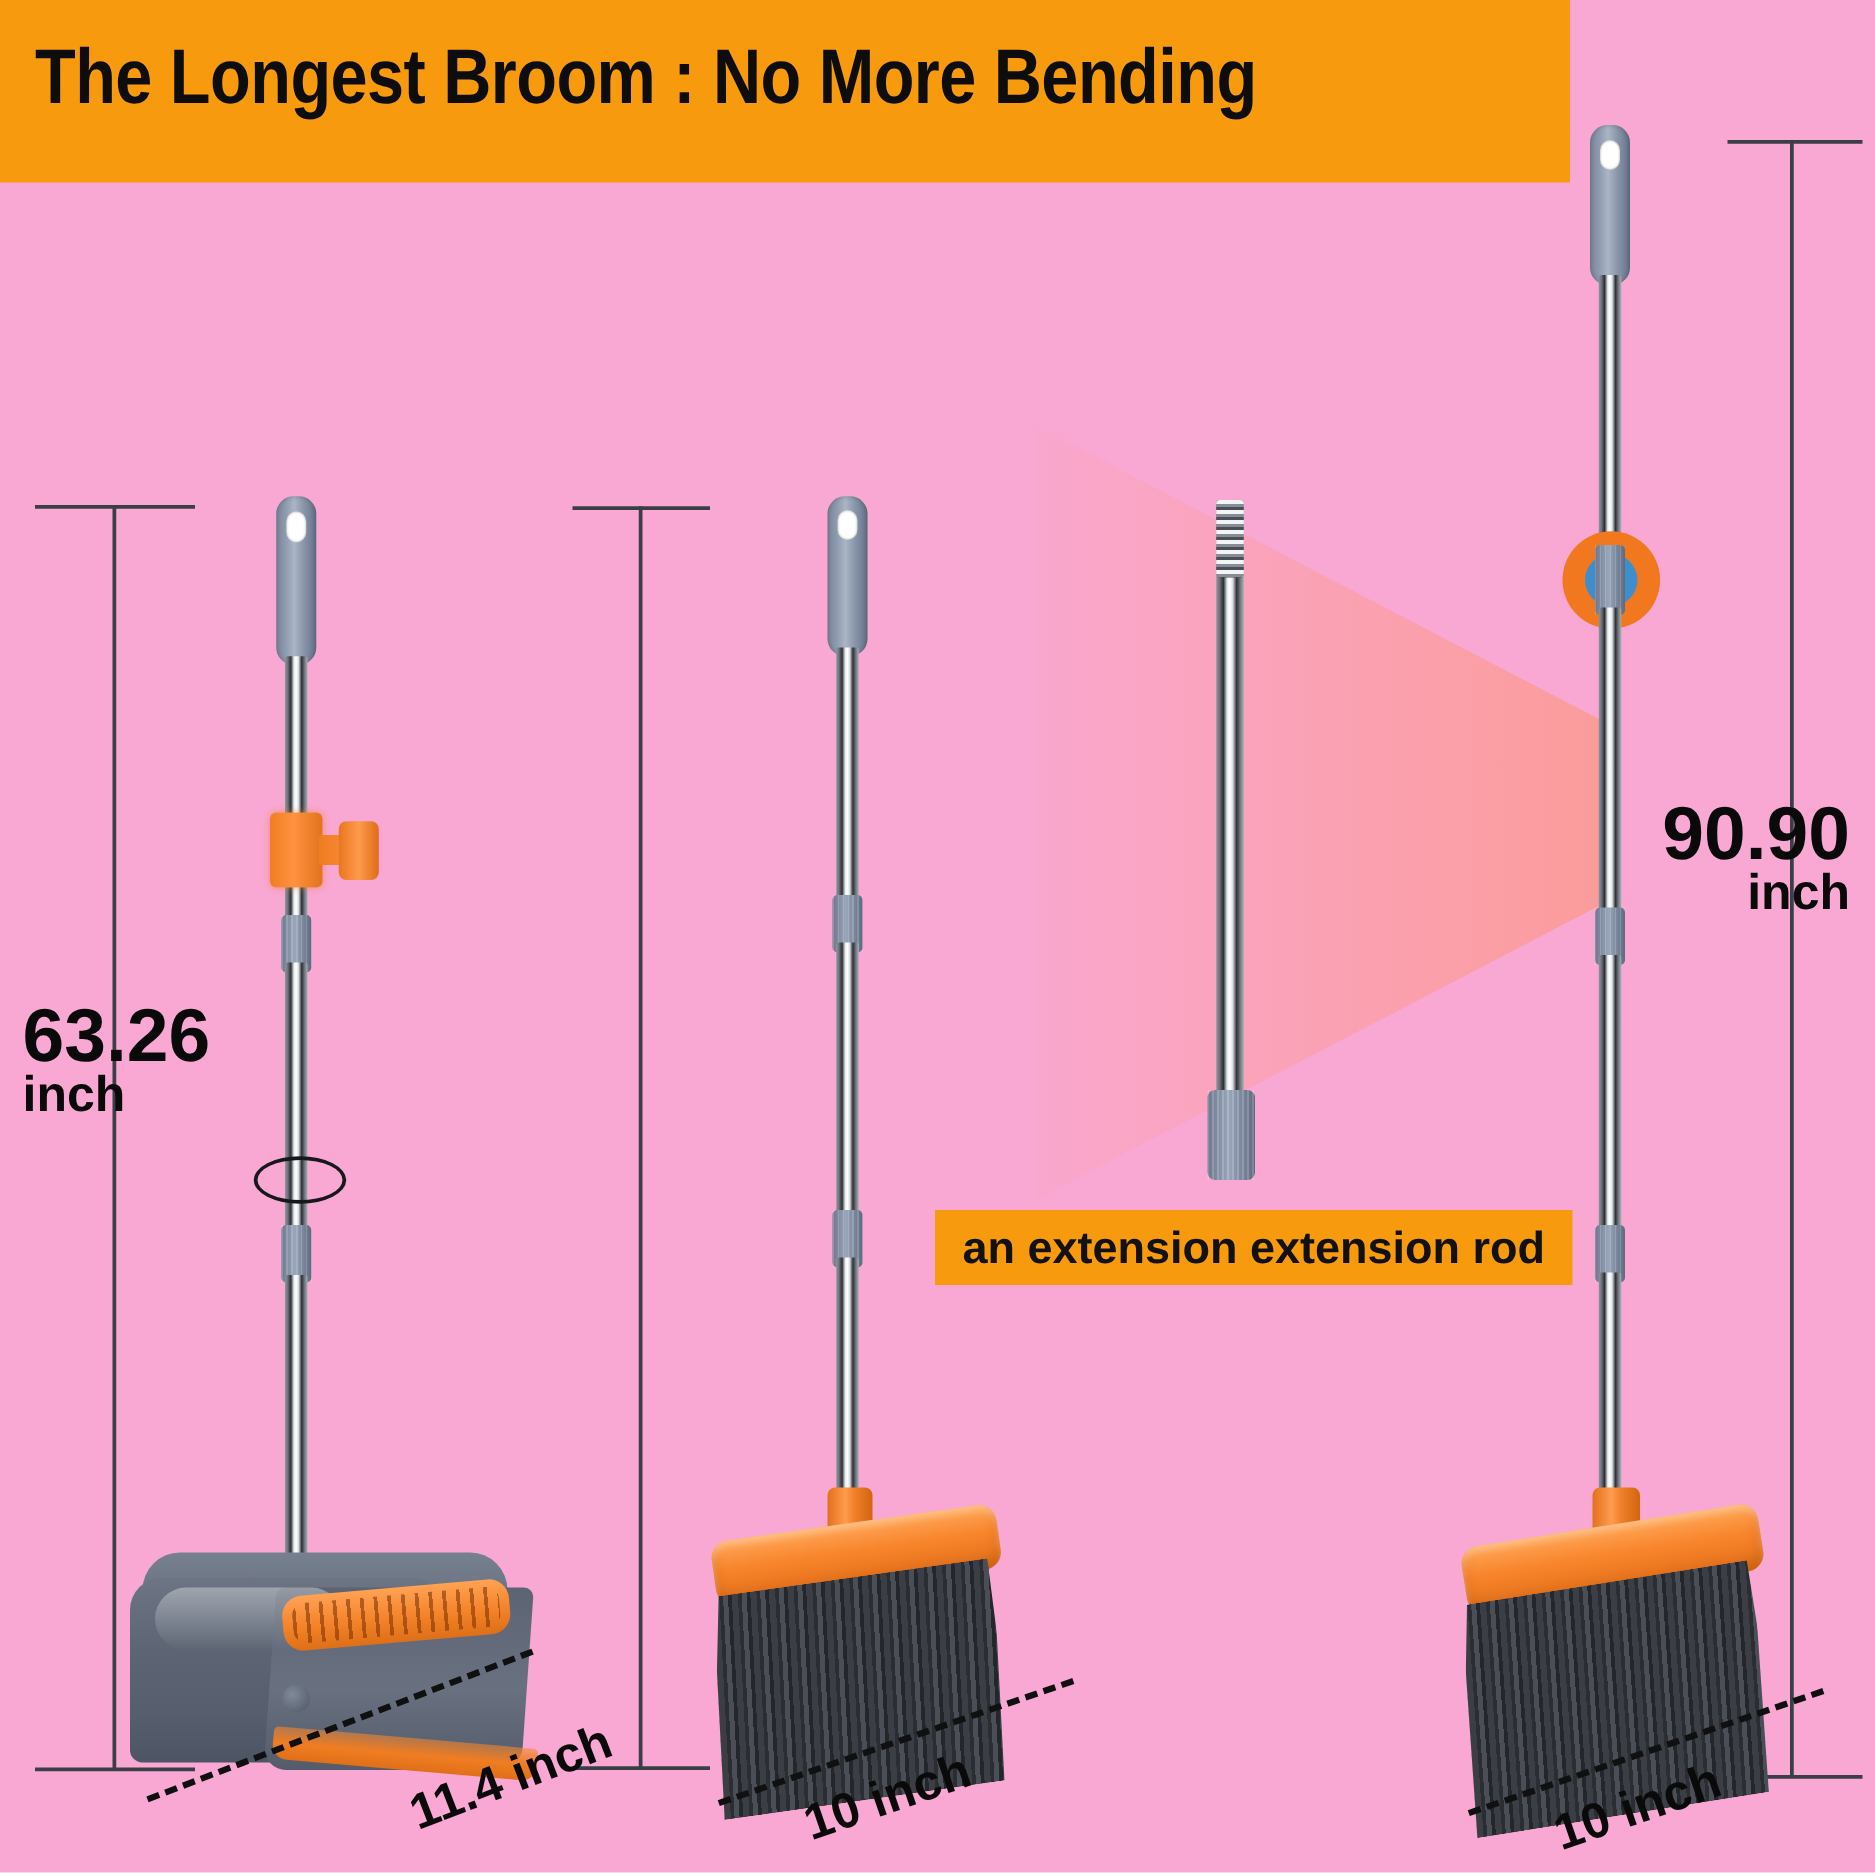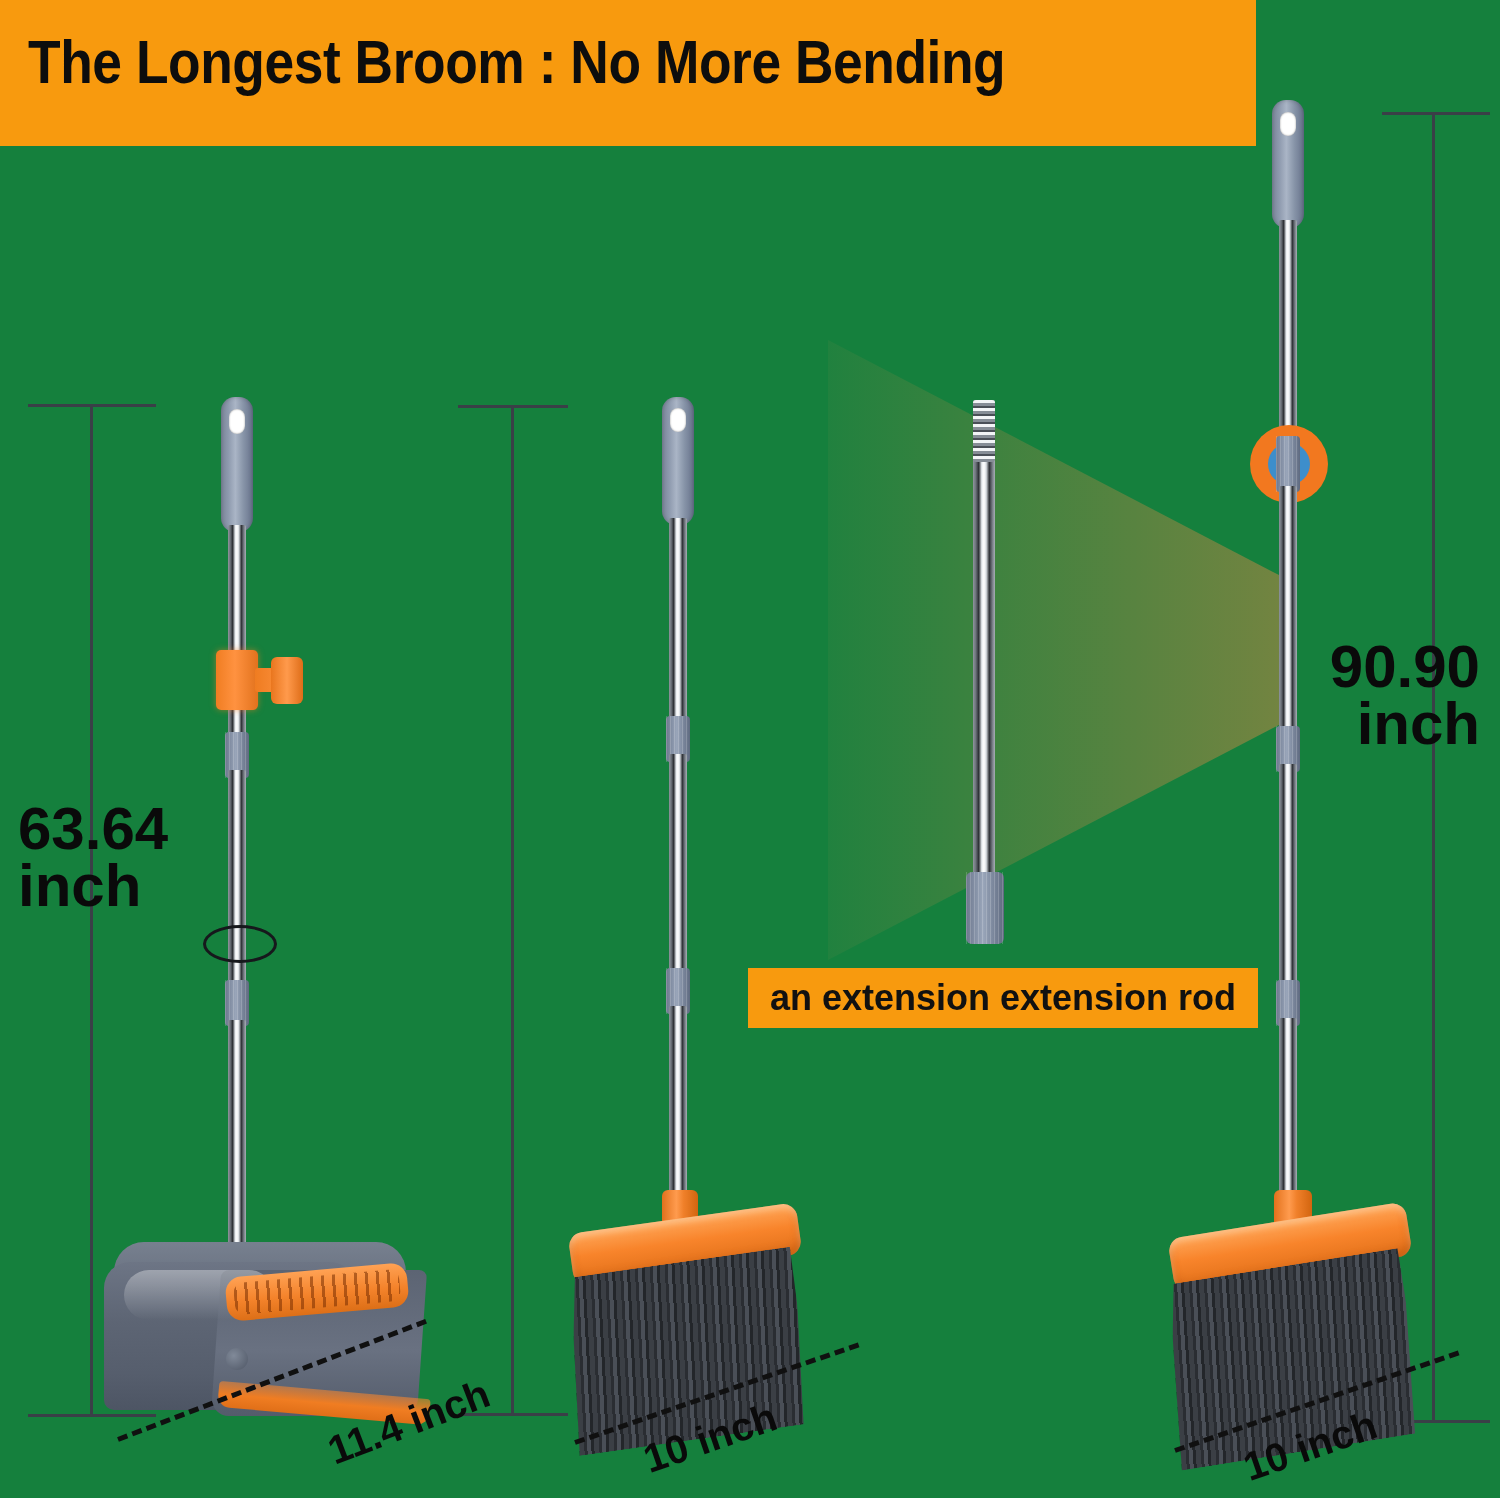--- a/index.html
+++ b/index.html
@@ -1,34 +1,34 @@
 <!DOCTYPE html>
 <html><head>
 <meta charset="utf-8">
 <style>
   html,body{margin:0;padding:0;background:#fff;}
   body{width:1500px;height:1498px;position:relative;overflow:hidden;
        font-family:"Liberation Sans","DejaVu Sans",sans-serif;}
-  .stage{position:absolute;inset:0;background:#15803d;}
+  .stage{position:absolute;inset:0;background:#f9a8d4;}
 
   
   .banner{position:absolute;left:0;top:0;width:1256px;height:146px;background:#f89a0e;}
   .banner-text{position:absolute;left:28px;top:26px;width:1200px;
      font-size:62px;font-weight:700;color:#0d0d0d;letter-spacing:-0.5px;
      font-family:"Liberation Sans","DejaVu Sans",sans-serif;
      transform:scaleX(0.86);transform-origin:left top;white-space:nowrap;}
 
   
   .dimline{position:absolute;background:#3a3f47;}
   .dim-v{width:3px;}
   .dim-h{height:3px;}
 
   .dim-label{position:absolute;font-weight:700;color:#0a0a0a;line-height:0.95;}
   .dim-label .l1{display:block;font-size:60px;}
-  .dim-label .l2{display:block;font-size:60px;}
+  .dim-label .l2{display:block;font-size:40px;}
 
   
   .dashed{position:absolute;height:0;border-top:5px dashed #101010;transform-origin:left center;}
 
   .rot-label{position:absolute;font-weight:700;font-size:40px;color:#0a0a0a;white-space:nowrap;
      transform-origin:left center;}
 
   
   .pole{position:absolute;border-radius:2px;
         background:linear-gradient(to right,
@@ -101,21 +101,21 @@
 <div class="stage">
 
   <div class="banner">
     <div class="banner-text">The Longest Broom : No More Bending</div>
   </div>
 
   <div class="dimline dim-h" style="left:28px;top:404px;width:128px;"></div>
   <div class="dimline dim-v" style="left:90px;top:404px;height:1012px;"></div>
   <div class="dimline dim-h" style="left:28px;top:1414px;width:128px;"></div>
   <div class="dim-label" style="left:18px;top:800px;text-align:left;">
-    <span class="l1">63.64</span>
+    <span class="l1">63.26</span>
     <span class="l2">inch</span>
   </div>
 
   <div class="dimline dim-h" style="left:458px;top:405px;width:110px;"></div>
   <div class="dimline dim-v" style="left:511px;top:405px;height:1010px;"></div>
   <div class="dimline dim-h" style="left:458px;top:1413px;width:110px;"></div>
 
   <div class="dimline dim-h" style="left:1382px;top:112px;width:108px;"></div>
   <div class="dimline dim-v" style="left:1432px;top:112px;height:1310px;"></div>
   <div class="dimline dim-h" style="left:1382px;top:1420px;width:108px;"></div>

